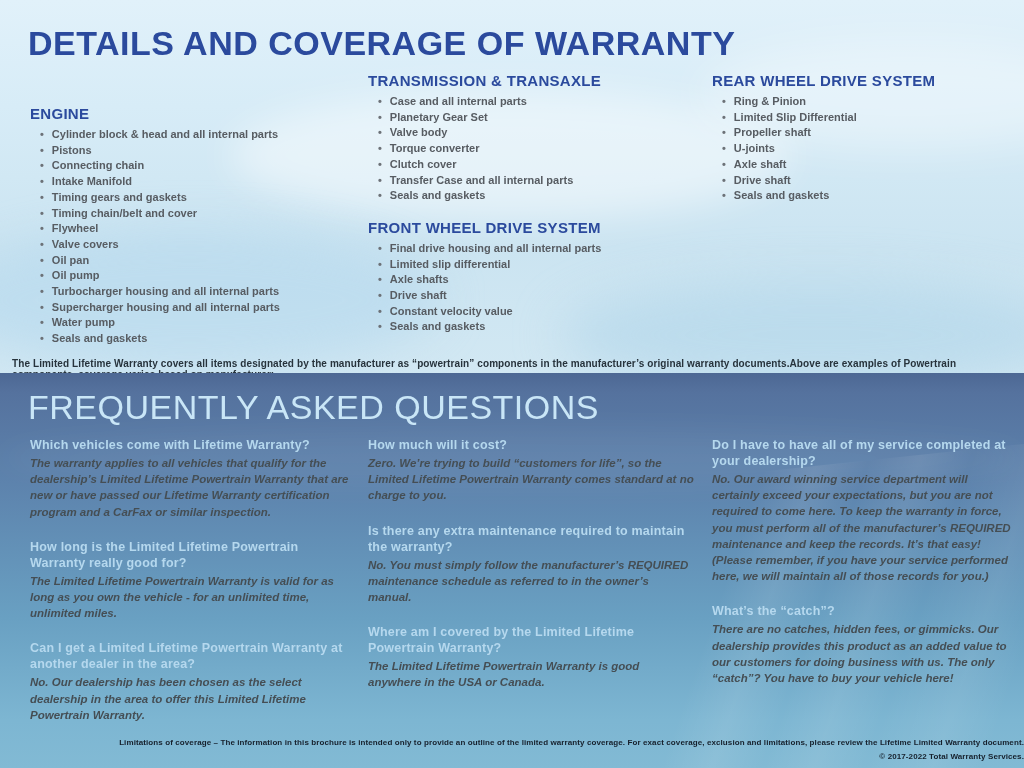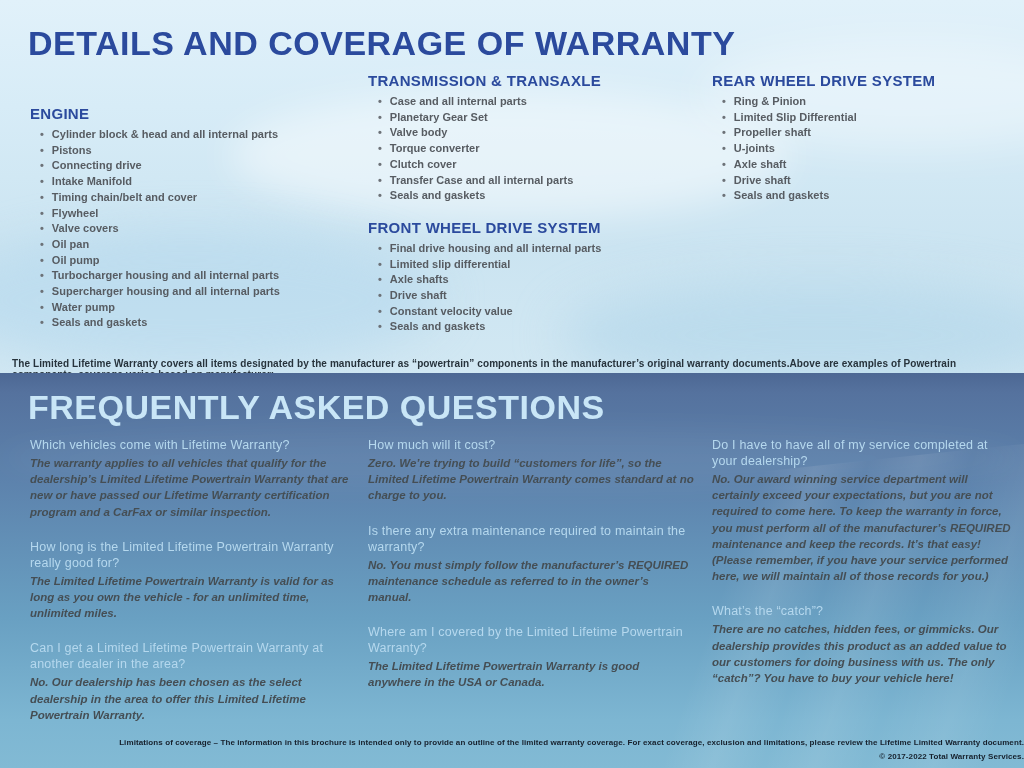--- a/index.html
+++ b/index.html
@@ -53,29 +53,29 @@
     position:absolute;bottom:-60px;right:-140px;width:720px;height:360px;
     background:linear-gradient(115deg,transparent 38%,rgba(255,255,255,0.09) 44%,transparent 50%,rgba(255,255,255,0.08) 56%,transparent 62%,rgba(255,255,255,0.07) 70%,transparent 76%);
     transform:rotate(-6deg);
   }
   .wave-band{
     position:absolute;top:55px;left:0;width:1024px;height:60px;
     background:rgba(255,255,255,0.05);filter:blur(14px);border-radius:50%;
   }
   .faq-title{
     position:absolute;left:28px;top:15px;margin:0;
-    font-size:34px;font-weight:bold;letter-spacing:.5px;
+    font-size:34px;font-weight:normal;letter-spacing:.5px;
     color:#c9e6f7;white-space:nowrap;
   }
   .faq-col{position:absolute;top:64px;}
   .faq-col.f1{left:30px;width:322px;}
   .faq-col.f2{left:368px;width:326px;}
   .faq-col.f3{left:712px;width:304px;}
   .qa h3{
-    margin:0 0 2px 0;font-size:12.5px;font-weight:normal;line-height:16px;
+    margin:0 0 2px 0;font-size:12.5px;font-weight:bold;line-height:16px;
     color:#b5d8ee;letter-spacing:.2px;
   }
   .qa p{
     margin:0 0 19px 0;font-size:11.5px;font-weight:bold;line-height:16.2px;
     color:#454e54;
     font-style:italic;
   }
   .page-footer{
     position:absolute;left:7px;right:0;bottom:7px;text-align:right;
   }
@@ -92,22 +92,23 @@
   <div class="blob b4"></div>
 
   <h1 class="page-title">DETAILS AND COVERAGE OF WARRANTY</h1>
 
   <div class="cov-col c1">
     <div class="cov-group">
       <h2>ENGINE</h2>
       <ul>
           <li>Cylinder block &amp; head and all internal parts</li>
           <li>Pistons</li>
-          <li>Connecting drive</li>
+          <li>Connecting chain</li>
           <li>Intake Manifold</li>
+          <li>Timing gears and gaskets</li>
           <li>Timing chain/belt and cover</li>
           <li>Flywheel</li>
           <li>Valve covers</li>
           <li>Oil pan</li>
           <li>Oil pump</li>
           <li>Turbocharger housing and all internal parts</li>
           <li>Supercharger housing and all internal parts</li>
           <li>Water pump</li>
           <li>Seals and gaskets</li>
         </ul>

